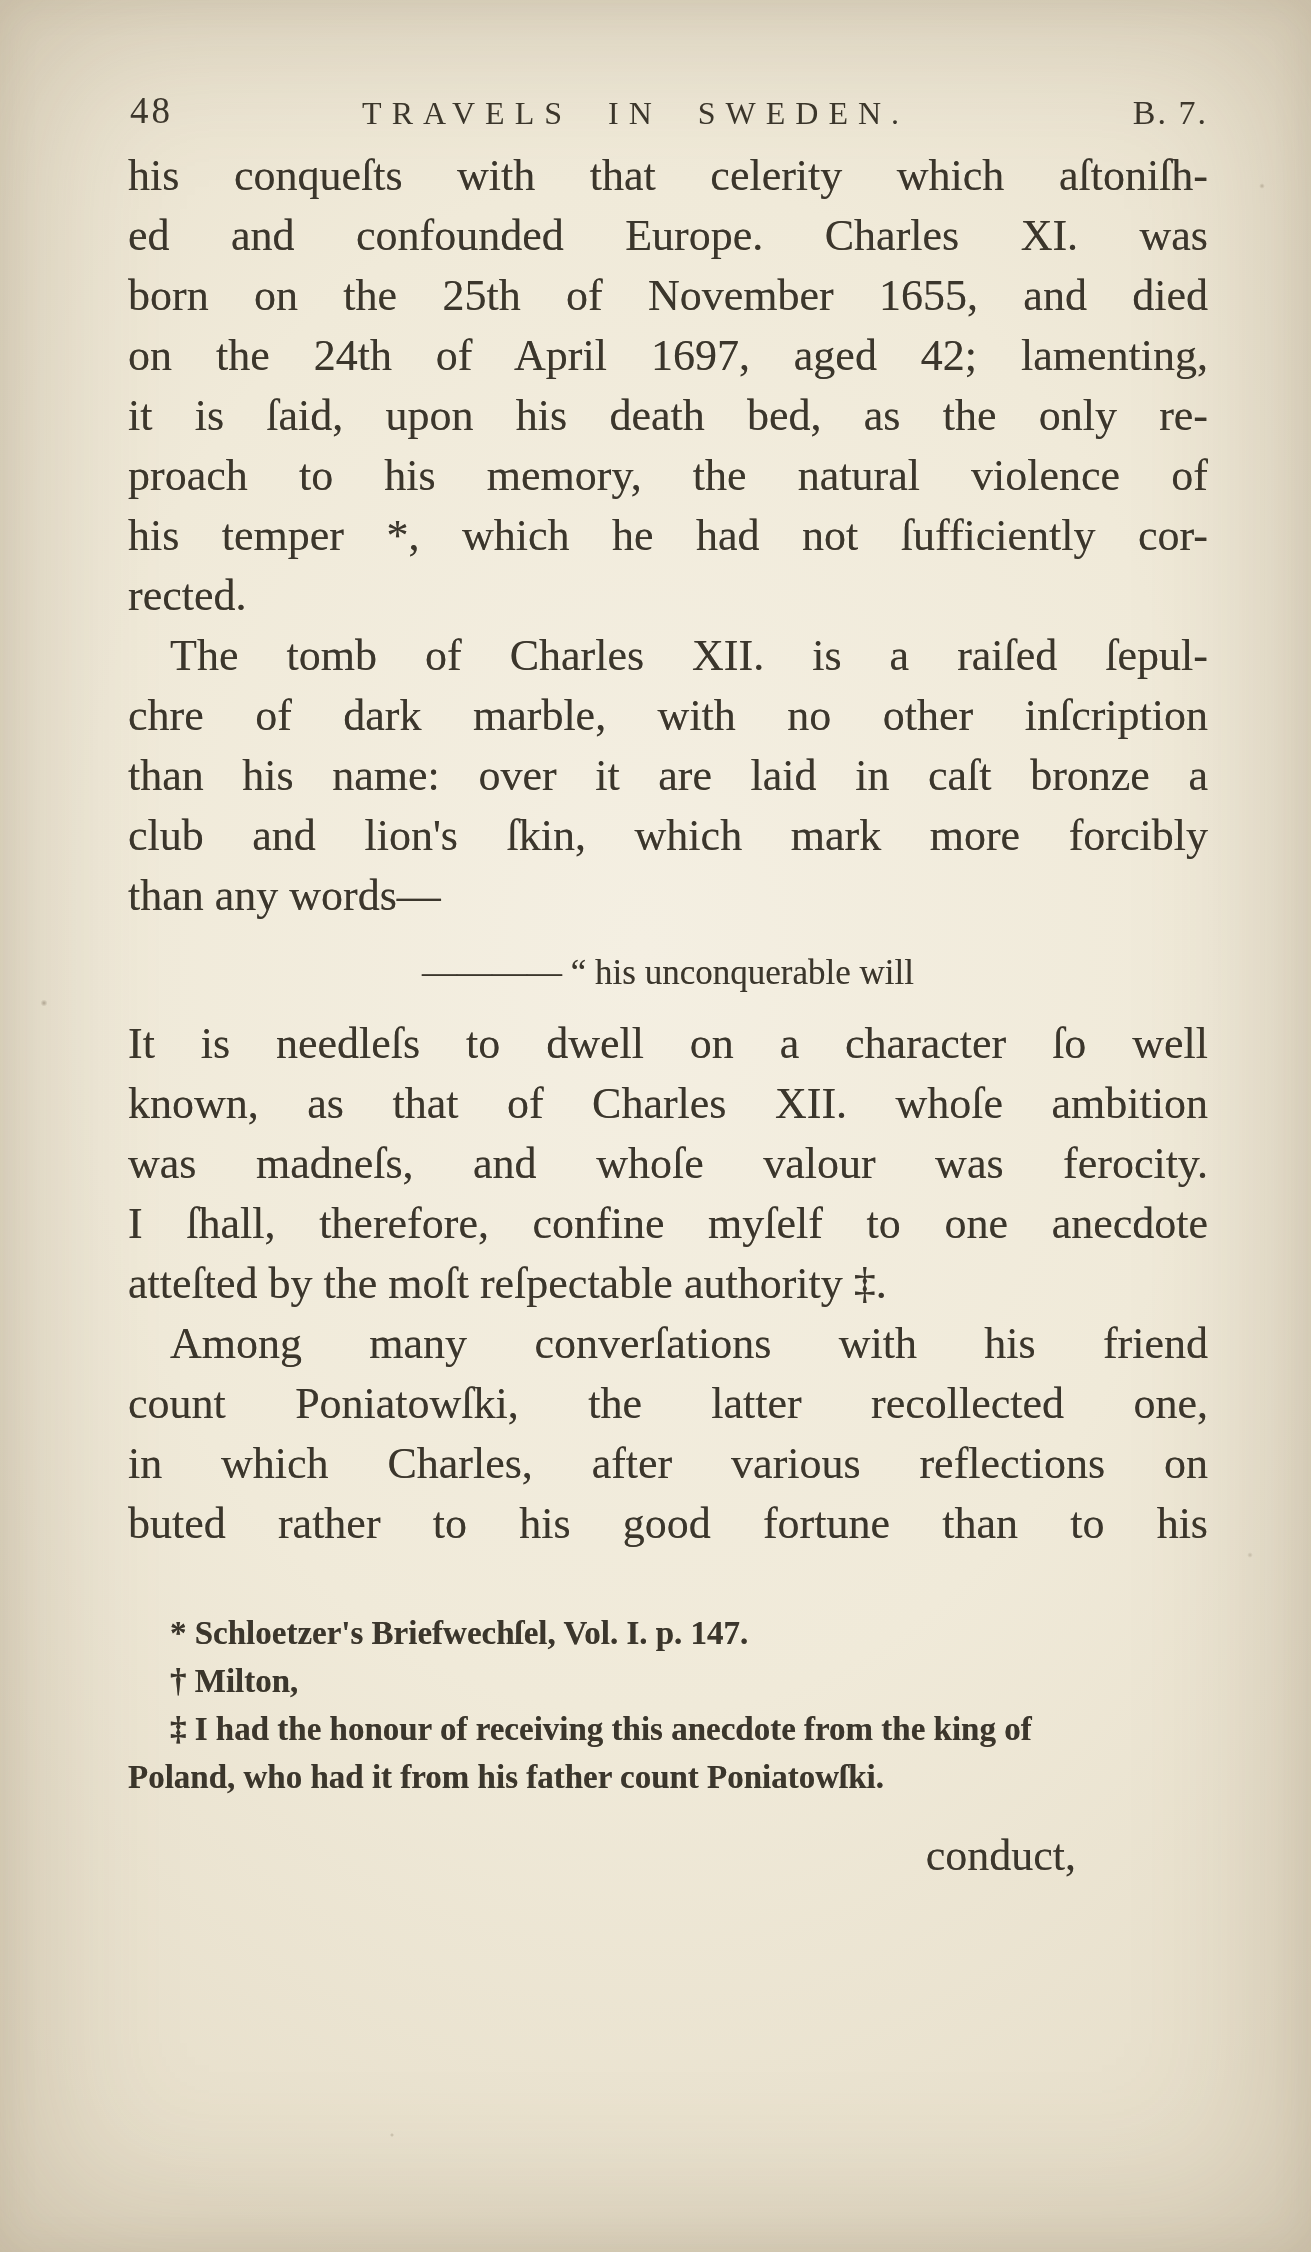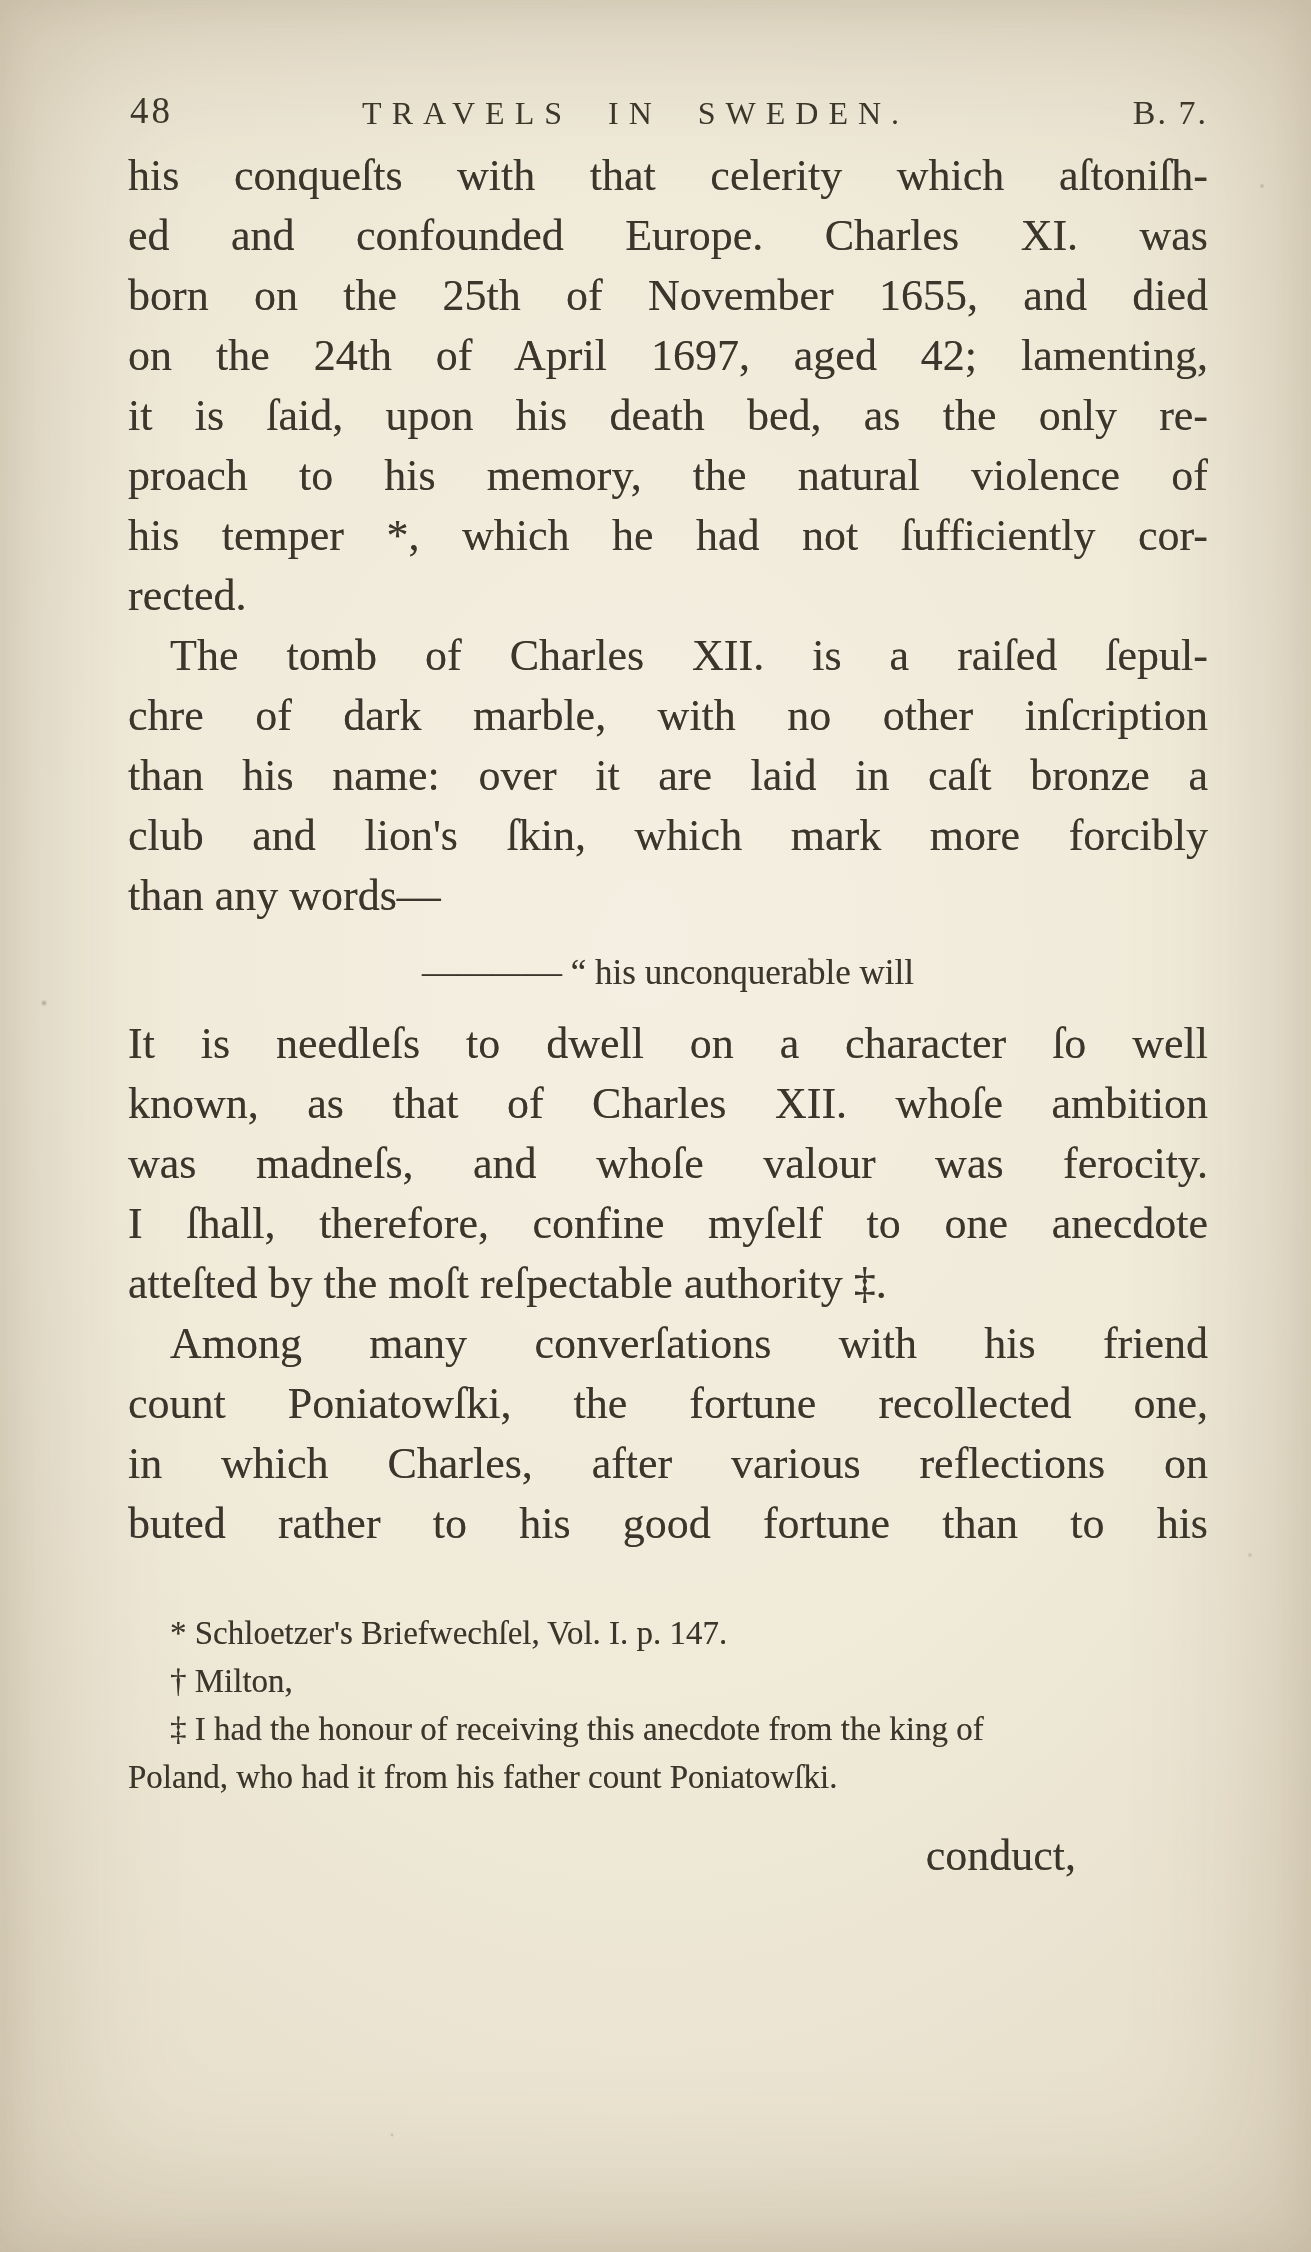--- a/index.html
+++ b/index.html
@@ -46,21 +46,21 @@
   .line.just   { white-space: normal; }
   .line.last   { text-align-last: left; white-space: normal; }
   .line.indent { padding-left: 42px; }
 
   .quote-block { margin: 22px 0 16px; text-align: center; }
   .quote-line  {
     font-size: 35px; line-height: 50px;
     text-shadow: 0 0 0.5px rgba(55,48,36,.5);
   }
 
-  .footnotes { margin-top: 55px; }
+  .footnotes { margin-top: 55px; font-weight: bold; }
   .fn-line {
     font-size: 33px; line-height: 48px; text-align: left;
     text-shadow: 0 0 0.5px rgba(55,48,36,.5);
   }
   .fn-line.indent { padding-left: 42px; }
 
   .catchword-row {
     margin-top: 26px;
     text-align: right;
     padding-right: 132px;
@@ -103,21 +103,21 @@
         </div>
         <div>
           <div class="line">It is needleſs to dwell on a character ſo well</div>
           <div class="line">known, as that of Charles XII. whoſe ambition</div>
           <div class="line">was madneſs, and whoſe valour was ferocity.</div>
           <div class="line">I ſhall, therefore, confine myſelf to one anecdote</div>
           <div class="line last">atteſted by the moſt reſpectable authority ‡.</div>
         </div>
         <div>
           <div class="line indent">Among many converſations with his friend</div>
-          <div class="line">count Poniatowſki, the fortune recollected one,</div>
+          <div class="line">count Poniatowſki, the latter recollected one,</div>
           <div class="line">in which Charles, after various reflections on</div>
           <div class="line just">buted rather to his good fortune than to his</div>
         </div>
       </div>
 
     <div class="footnotes">
         <div class="fn-line indent">* Schloetzer's Briefwechſel, Vol. I. p. 147.</div>
         <div class="fn-line indent">† Milton,</div>
         <div class="fn-line indent">‡ I had the honour of receiving this anecdote from the king of</div>
         <div class="fn-line">Poland, who had it from his father count Poniatowſki.</div>

